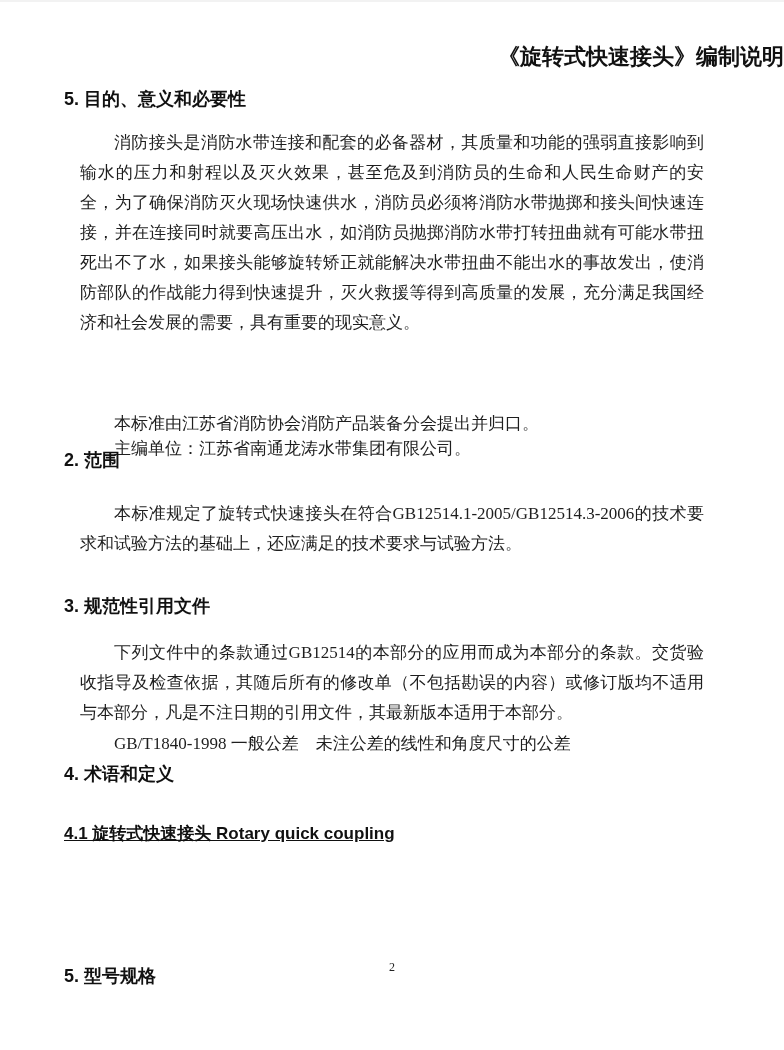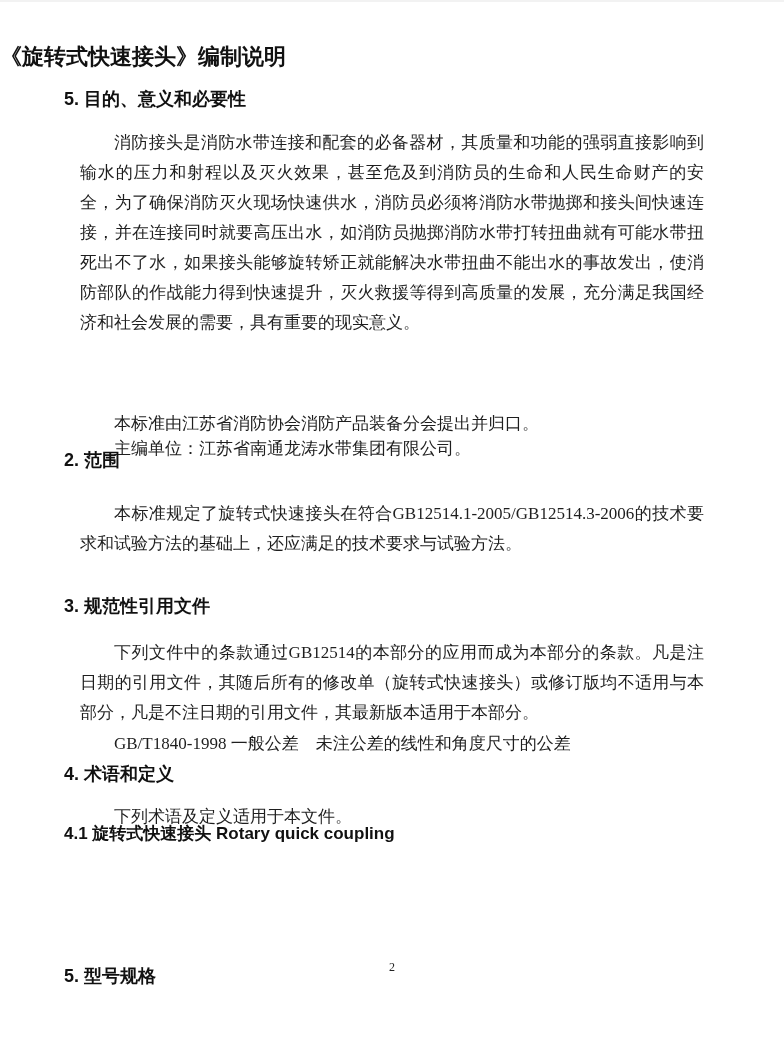--- a/index.html
+++ b/index.html
@@ -9,21 +9,21 @@
     height:1050px;
     background:#ffffff;
     overflow:hidden;
     border-top:2px solid #f2f2f2;
     font-family:"Liberation Serif","DejaVu Serif",serif;
     color:#1c1c1c;
   }
   .doc-title{
     position:absolute;
     left:0; right:0;
-    text-align:left;
+    text-align:right;
     margin:0;
     font-family:"Liberation Sans","DejaVu Sans",sans-serif;
     font-weight:700;
     font-size:22px;
     line-height:30px;
     color:#111;
   }
   .h{
     position:absolute;
     left:64px; right:64px;
@@ -62,45 +62,44 @@
   .b-s1p3    {top:391px;}
   .b-s1p4    {top:416px;font-family:Liberation Serif, serif;}
   .b-s2h     {top:446px;}
   .b-s2p1    {top:481px;}
   .b-s2p2    {top:546px;}
   .b-s3h     {top:592px;}
   .b-s3p1    {top:620px;}
   .b-s3p2    {top:711px;}
   .b-s4h     {top:760px;}
   .b-s4p1    {top:784px;}
-  .b-s41h    {top:820px;}
+  .b-s41h    {top:820px;text-decoration:underline;}
   .b-s41p    {top:845px;}
   .b-s5h     {top:922px;margin-top:40px;}
   .b-pagenum {top:958px;}
 </style>
 </head>
 <body>
 
 <div class="page">
 
   <h1 class="doc-title b-title">《旋转式快速接头》编制说明</h1>
 
   <h2 class="h b-s1h">5. 目的、意义和必要性</h2>
   <p class="body b-s1p1">消防接头是消防水带连接和配套的必备器材，其质量和功能的强弱直接影响到输水的压力和射程以及灭火效果，甚至危及到消防员的生命和人民生命财产的安全，为了确保消防灭火现场快速供水，消防员必须将消防水带抛掷和接头间快速连接，并在连接同时就要高压出水，如消防员抛掷消防水带打转扭曲就有可能水带扭死出不了水，如果接头能够旋转矫正就能解决水带扭曲不能出水的事故发出，使消防部队的作战能力得到快速提升，灭火救援等得到高质量的发展，充分满足我国经济和社会发展的需要，具有重要的现实意义。</p>
   <p class="body b-s1p3">本标准由江苏省消防协会消防产品装备分会提出并归口。</p>
   <p class="body b-s1p4">主编单位：江苏省南通龙涛水带集团有限公司。</p>
 
   <h2 class="h b-s2h">2. 范围</h2>
   <p class="body b-s2p1">本标准规定了旋转式快速接头在符合GB12514.1-2005/GB12514.3-2006的技术要求和试验方法的基础上，还应满足的技术要求与试验方法。</p>
 
   <h2 class="h b-s3h">3. 规范性引用文件</h2>
-  <p class="body b-s3p1">下列文件中的条款通过GB12514的本部分的应用而成为本部分的条款。凡是注日期的引用文件，其随后所有的修改单（旋转式快速接头）或修订版均不适用与本部分，凡是不注日期的引用文件，其最新版本适用于本部分。</p>
+  <p class="body b-s3p1">下列文件中的条款通过GB12514的本部分的应用而成为本部分的条款。交货验收指导及检查依据，其随后所有的修改单（不包括勘误的内容）或修订版均不适用与本部分，凡是不注日期的引用文件，其最新版本适用于本部分。</p>
   <p class="body b-s3p2">GB/T1840-1998 一般公差　未注公差的线性和角度尺寸的公差</p>
 
   <h2 class="h b-s4h">4. 术语和定义</h2>
-  <p class="body b-s4p1">下列术语及定义适用于本文件。</p>
   <h3 class="h h-sub b-s41h">4.1 旋转式快速接头 Rotary quick coupling</h3>
 
   <h2 class="h b-s5h">5. 型号规格</h2>
 
   <div class="page-number b-pagenum">2</div>
 
 </div>
 
 </body></html>

